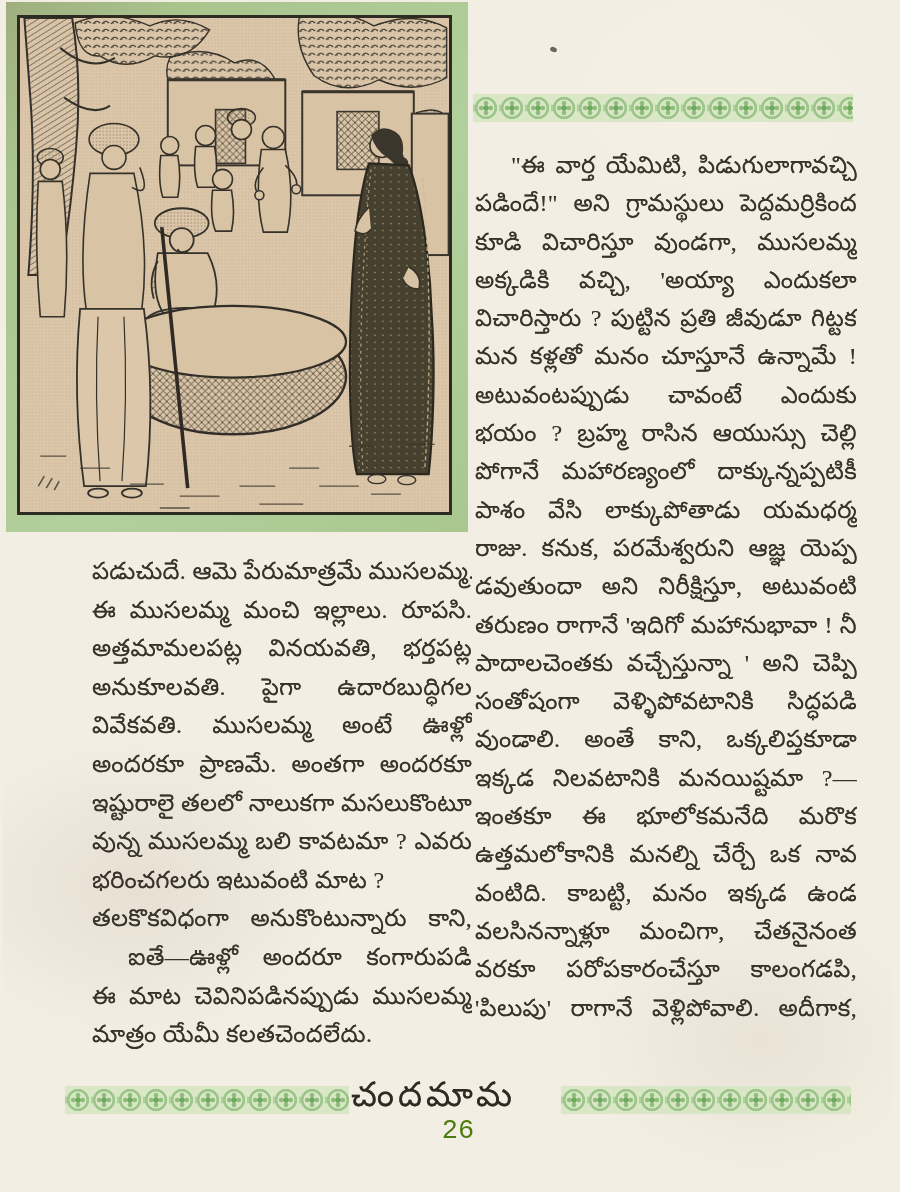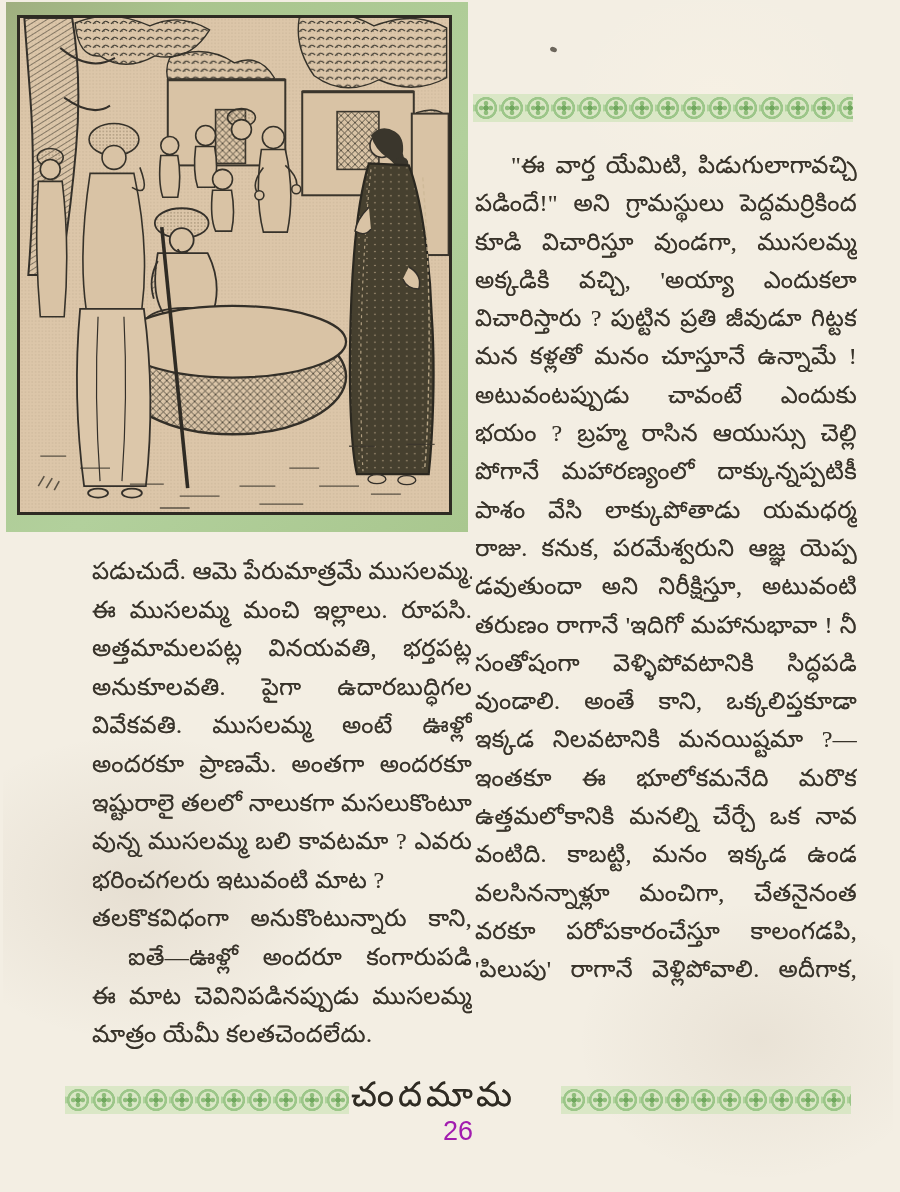--- a/index.html
+++ b/index.html
@@ -82,22 +82,22 @@
   .footer-title{
     position:absolute; left:348px; top:1076px; width:214px;
     text-align:left;
     font-size:34px; letter-spacing:4px;
     color:#2f2b23;
     text-shadow:0 0 0.6px rgba(47,43,35,0.6);
   }
   .page-number{
     position:absolute; left:348px; top:1116px; width:214px;
     text-align:center;
-    font-size:27px; color:#a21caf;
-    font-family:Liberation Sans, sans-serif;
+    font-size:27px; color:#4d7c0f;
+    font-family:Liberation Mono, monospace;
   }
   .speck{
     position:absolute; left:547px; top:47px; width:7px; height:5px;
     background:#4a443a; border-radius:50%; transform:rotate(20deg); opacity:.8;
   }
 </style>
 </head>
 <body>
 
 <div class="sheet">
@@ -232,20 +232,21 @@
         <div class="tline">అక్కడికి వచ్చి, 'అయ్యా ఎందుకలా</div>
         <div class="tline">విచారిస్తారు ? పుట్టిన ప్రతి జీవుడూ గిట్టక</div>
         <div class="tline">మన కళ్లతో మనం చూస్తూనే ఉన్నామే !</div>
         <div class="tline">అటువంటప్పుడు చావంటే ఎందుకు</div>
         <div class="tline">భయం ? బ్రహ్మ రాసిన ఆయుస్సు చెల్లి</div>
         <div class="tline">పోగానే మహారణ్యంలో దాక్కున్నప్పటికీ</div>
         <div class="tline">పాశం వేసి లాక్కుపోతాడు యమధర్మ</div>
         <div class="tline">రాజు. కనుక, పరమేశ్వరుని ఆజ్ఞ యెప్ప</div>
         <div class="tline">డవుతుందా అని నిరీక్షిస్తూ, అటువంటి</div>
         <div class="tline">తరుణం రాగానే 'ఇదిగో మహానుభావా ! నీ</div>
+        <div class="tline">పాదాలచెంతకు వచ్చేస్తున్నా ' అని చెప్పి</div>
         <div class="tline">సంతోషంగా వెళ్ళిపోవటానికి సిద్ధపడి</div>
         <div class="tline">వుండాలి. అంతే కాని, ఒక్కలిప్తకూడా</div>
         <div class="tline">ఇక్కడ నిలవటానికి మనయిష్టమా ?—</div>
         <div class="tline">ఇంతకూ ఈ భూలోకమనేది మరొక</div>
         <div class="tline">ఉత్తమలోకానికి మనల్ని చేర్చే ఒక నావ</div>
         <div class="tline">వంటిది. కాబట్టి, మనం ఇక్కడ ఉండ</div>
         <div class="tline">వలసినన్నాళ్లూ మంచిగా, చేతనైనంత</div>
         <div class="tline">వరకూ పరోపకారంచేస్తూ కాలంగడపి,</div>
         <div class="tline">'పిలుపు' రాగానే వెళ్లిపోవాలి. అదీగాక,</div>
       </div>

